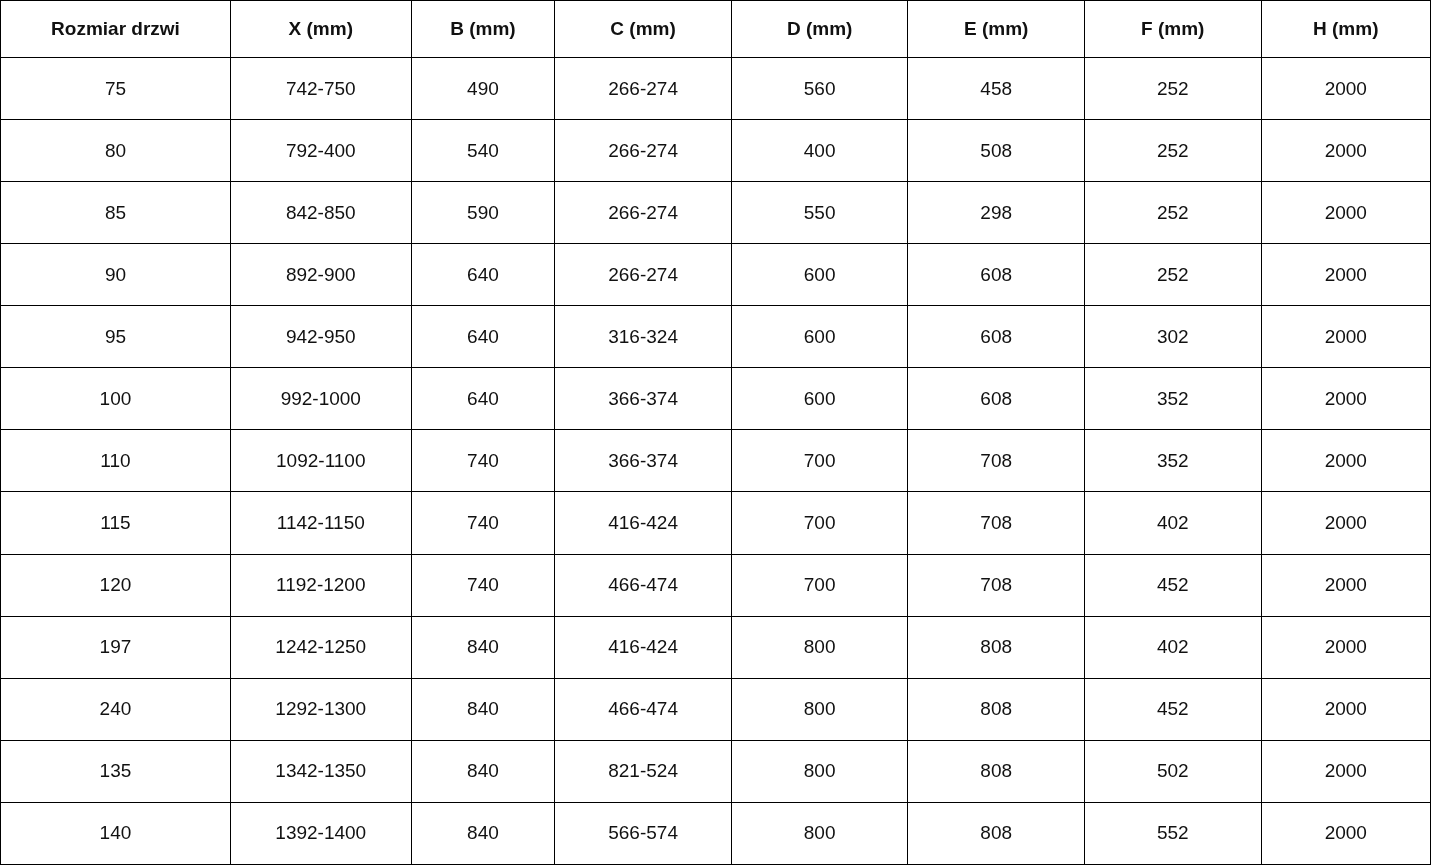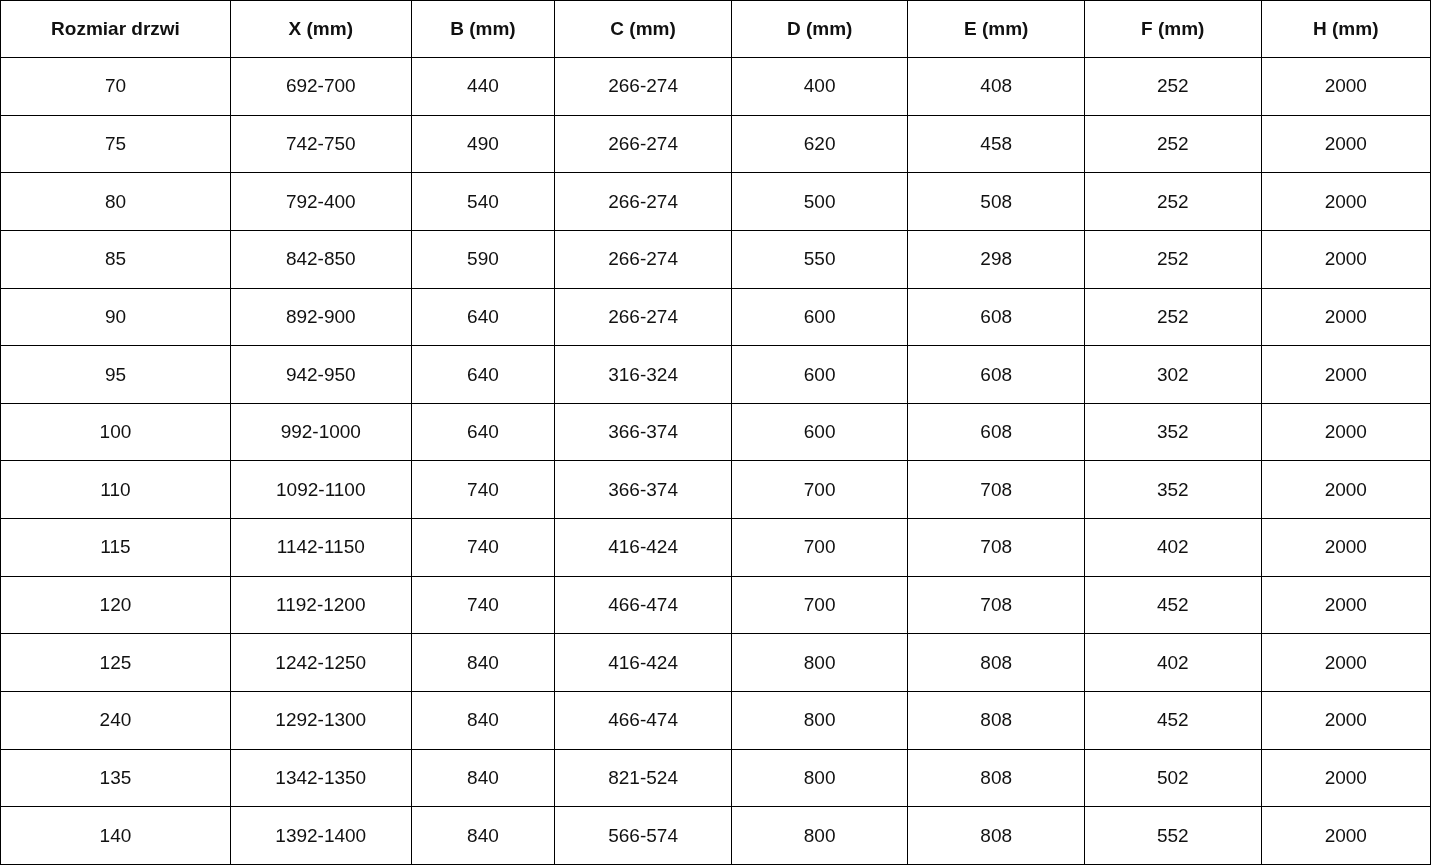--- a/index.html
+++ b/index.html
@@ -80,45 +80,35 @@
           <th>B (mm)</th>
           <th>C (mm)</th>
           <th>D (mm)</th>
           <th>E (mm)</th>
           <th>F (mm)</th>
           <th>H (mm)</th>
         </tr>
     </thead>
     <tbody id="body-rows">
         <tr>
-          <td>70</td>
-          <td>692-700</td>
-          <td>440</td>
-          <td>266-274</td>
-          <td>400</td>
-          <td>408</td>
-          <td>252</td>
-          <td>2000</td>
-        </tr>
-        <tr>
           <td>75</td>
           <td>742-750</td>
           <td>490</td>
           <td>266-274</td>
-          <td>620</td>
+          <td>560</td>
           <td>458</td>
           <td>252</td>
           <td>2000</td>
         </tr>
         <tr>
           <td>80</td>
           <td>792-400</td>
           <td>540</td>
           <td>266-274</td>
-          <td>500</td>
+          <td>400</td>
           <td>508</td>
           <td>252</td>
           <td>2000</td>
         </tr>
         <tr>
           <td>85</td>
           <td>842-850</td>
           <td>590</td>
           <td>266-274</td>
           <td>550</td>
@@ -180,21 +170,21 @@
           <td>120</td>
           <td>1192-1200</td>
           <td>740</td>
           <td>466-474</td>
           <td>700</td>
           <td>708</td>
           <td>452</td>
           <td>2000</td>
         </tr>
         <tr>
-          <td>125</td>
+          <td>197</td>
           <td>1242-1250</td>
           <td>840</td>
           <td>416-424</td>
           <td>800</td>
           <td>808</td>
           <td>402</td>
           <td>2000</td>
         </tr>
         <tr>
           <td>240</td>

